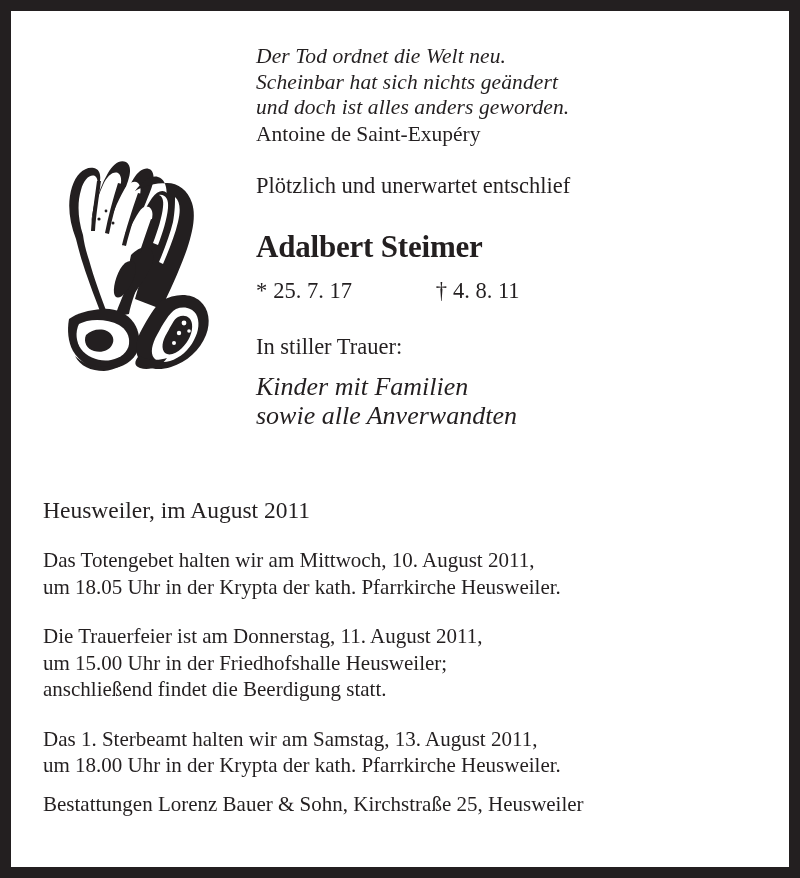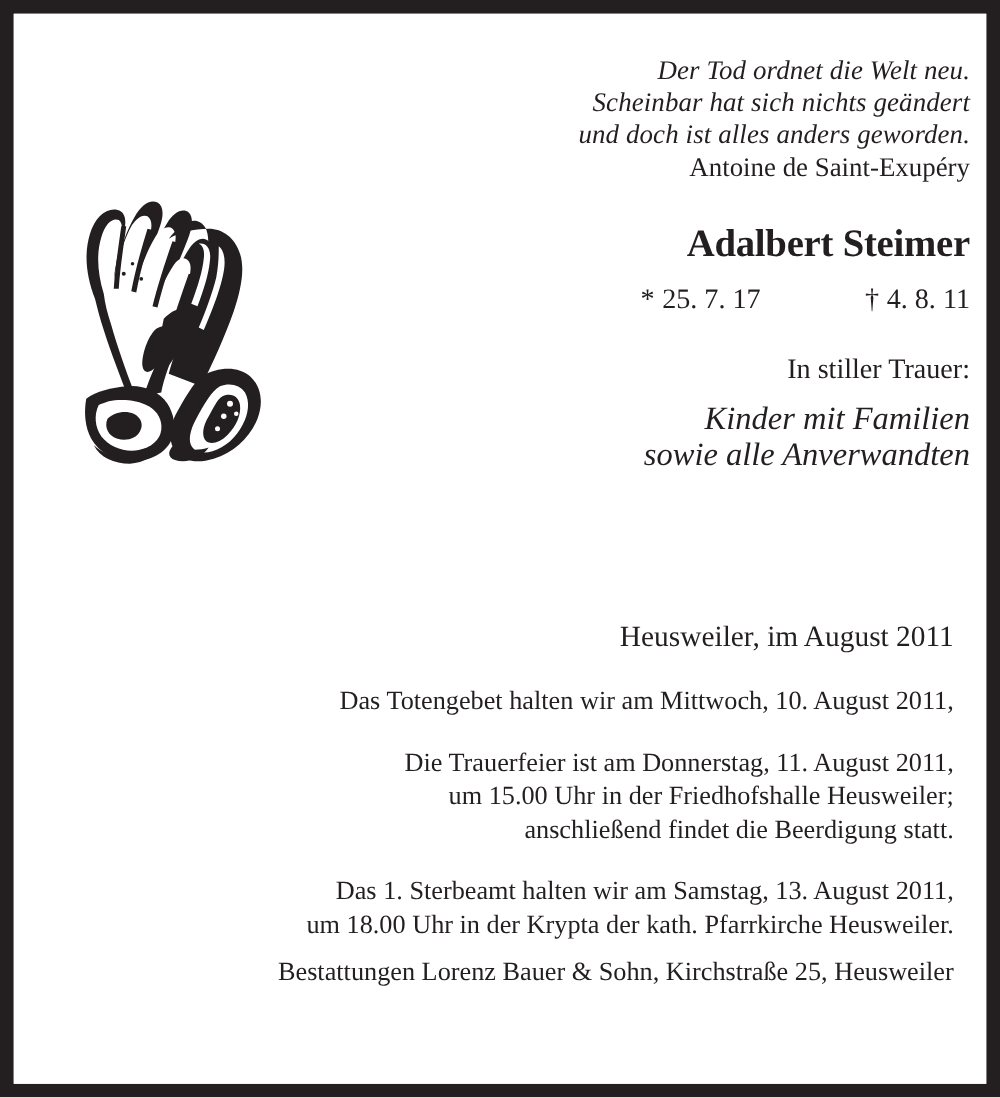--- a/index.html
+++ b/index.html
@@ -8,23 +8,22 @@
     background: #ffffff;
   }
   body {
     font-family: "Liberation Serif", "DejaVu Serif", serif;
   }
   .notice {
     position: relative;
     width: 800px;
     height: 878px;
     box-sizing: border-box;
-    background: #fde047;
+    background: #6d28d9;
     overflow: hidden;
-    text-align: right;
   }
   .frame {
     position: absolute;
     left: 0;
     top: 0;
     width: 800px;
     height: 878px;
     box-sizing: border-box;
     border: 11px solid #231f20;
     background: #ffffff;
@@ -227,20 +226,21 @@
       </svg>
     </div>
 
     <div class="upper-block">
 
       <div class="quote-line">Der Tod ordnet die Welt neu.</div>
       <div class="quote-line">Scheinbar hat sich nichts geändert</div>
       <div class="quote-line">und doch ist alles anders geworden.</div>
       <div class="quote-author">Antoine de Saint-Exupéry</div>
 
+      <div class="lead-line">Plötzlich und unerwartet entschlief</div>
 
       <div class="deceased-name">Adalbert Steimer</div>
 
       <div class="dates-row">
         <span class="birth">
           <span class="sym">*</span><span>25. 7. 17</span>
         </span>
         <span class="death">
           <span class="sym">†</span><span>4. 8. 11</span>
         </span>
@@ -250,20 +250,21 @@
       <div class="mourn-line first">Kinder mit Familien</div>
       <div class="mourn-line">sowie alle Anverwandten</div>
     </div>
 
     <div class="lower-block">
 
       <div class="place-date">Heusweiler, im August 2011</div>
 
       <div class="para">
         <span class="ln">Das Totengebet halten wir am Mittwoch, 10. August 2011,</span>
+        <span class="ln">um 18.05 Uhr in der Krypta der kath. Pfarrkirche Heusweiler.</span>
       </div>
 
       <div class="para">
         <span class="ln">Die Trauerfeier ist am Donnerstag, 11. August 2011,</span>
         <span class="ln">um 15.00 Uhr in der Friedhofshalle Heusweiler;</span>
         <span class="ln">anschließend findet die Beerdigung statt.</span>
       </div>
 
       <div class="para">
         <span class="ln">Das 1. Sterbeamt halten wir am Samstag, 13. August 2011,</span>

